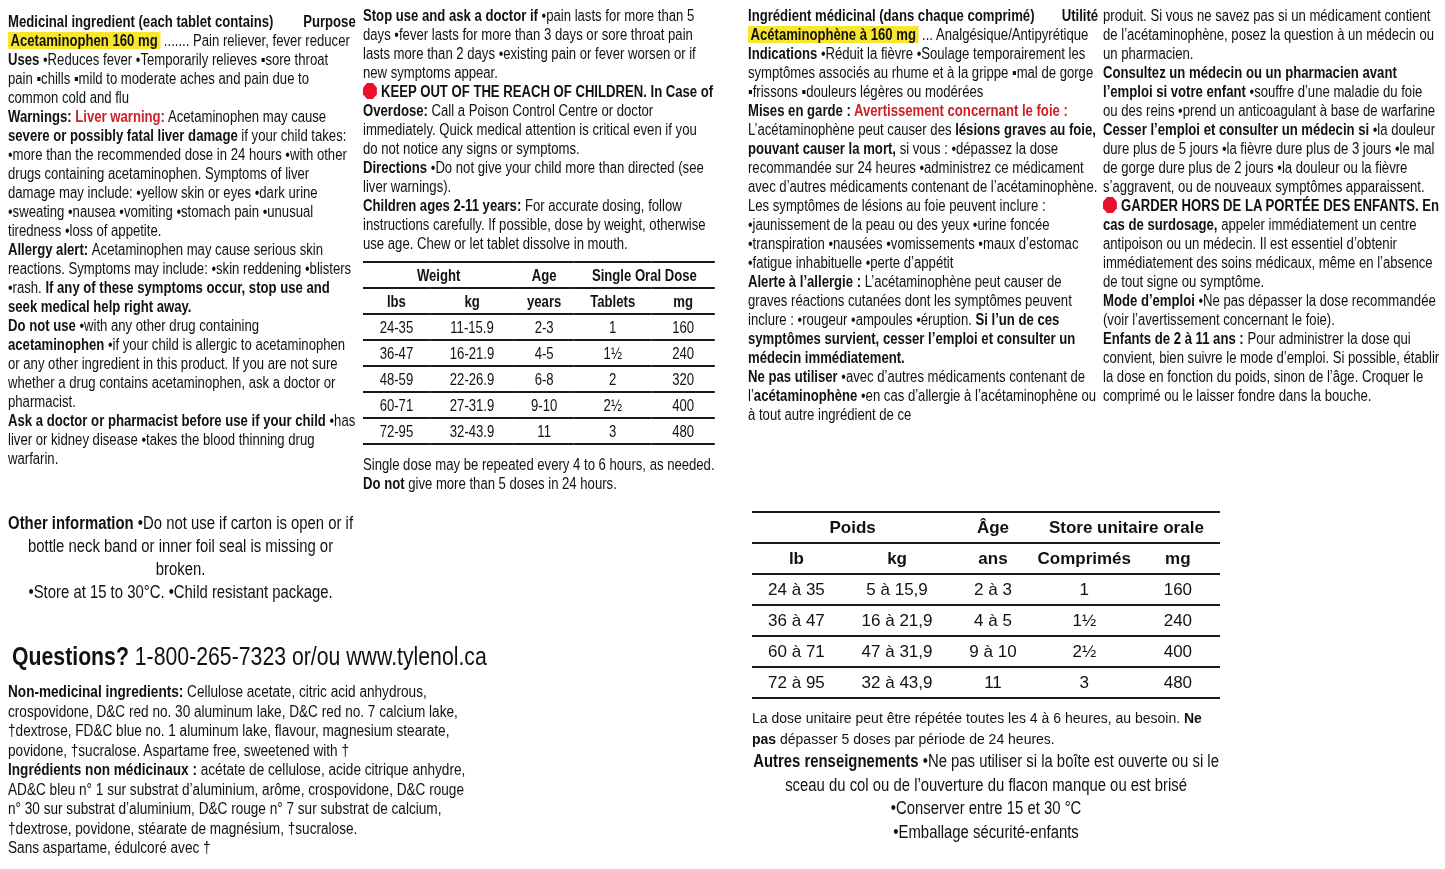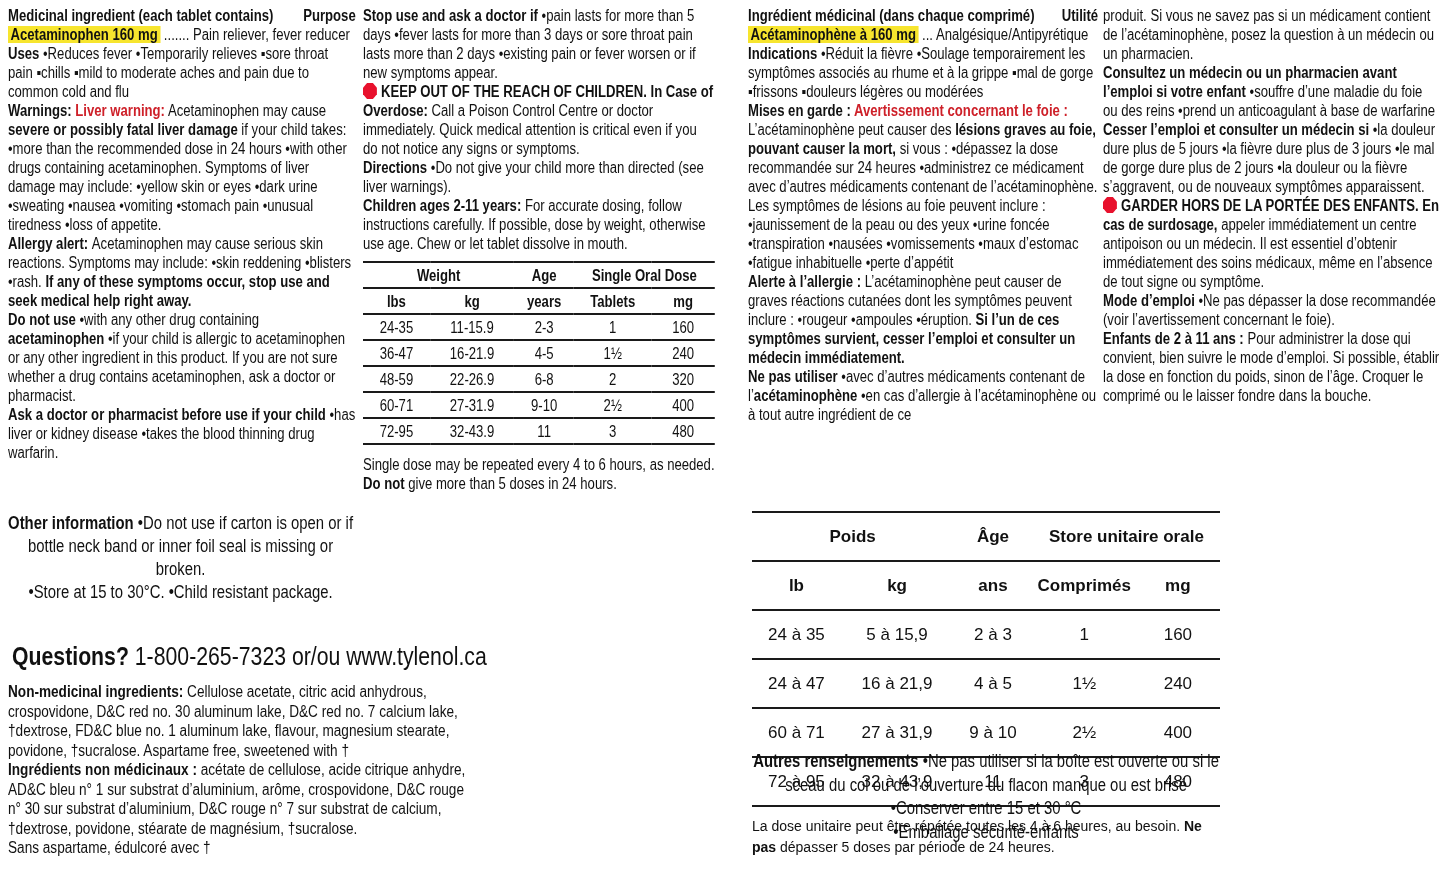--- a/index.html
+++ b/index.html
@@ -6,21 +6,21 @@
   body{
     width:1445px;height:869px;position:relative;overflow:hidden;
     background:var(--bg,#fff);color:var(--fg,#111);
     font-family:"Liberation Sans","DejaVu Sans",sans-serif;
     font-size:16px;line-height:19px;
   }
   .block{position:absolute}
   .sq{transform-origin:0 0}
 
   
-  #col-en-1{left:8px;top:6px;width:348px}
+  #col-en-1{left:8px;top:12px;width:348px}
   #col-en-1 .sq{width:424px;transform:scaleX(0.82)}
   #col-en-2{left:363px;top:6px;width:352px}
   #col-en-2 .sq{width:429px;transform:scaleX(0.82)}
   #col-fr-1{left:748px;top:6px;width:350px}
   #col-fr-1 .sq{width:427px;transform:scaleX(0.82)}
   #col-fr-2{left:1103px;top:6px;width:337px}
   #col-fr-2 .sq{width:411px;transform:scaleX(0.82)}
 
   #other-info{left:8px;top:512px;width:345px}
   #other-info .sq{width:406px;transform:scaleX(0.85);text-align:center;font-size:17.5px;line-height:23px}
@@ -53,21 +53,21 @@
     clip-path:polygon(29% 0,71% 0,100% 29%,100% 71%,71% 100%,29% 100%,0 71%,0 29%);
     margin-right:5px;vertical-align:-2px;
   }
 
   table.dosage{
     width:100%;border-collapse:collapse;text-align:center;
     border-top:2px solid #1a1a1a;border-bottom:2px solid #1a1a1a;margin-top:8px;
   }
   .dosage th,.dosage td{border-top:2px solid #1a1a1a;padding:2.5px 0}
   .dosage thead th{font-weight:700}
-  #fr-table .dosage th,#fr-table .dosage td{padding:14px 0}
+  #fr-table .dosage th,#fr-table .dosage td{padding:5px 0}
   .dosage td:nth-child(1),.dosage thead tr:nth-child(2) th:nth-child(1){width:19%}
   .dosage td:nth-child(2),.dosage thead tr:nth-child(2) th:nth-child(2){width:24%}
   .dosage td:nth-child(3),.dosage thead tr:nth-child(2) th:nth-child(3){width:17%}
   .dosage td:nth-child(4),.dosage thead tr:nth-child(2) th:nth-child(4){width:22%}
   .dosage td:nth-child(5),.dosage thead tr:nth-child(2) th:nth-child(5){width:18%}
 
   .note{margin-top:10px}
 </style>
 </head>
 <body style="--bg: #ffffff; --fg: #111111; --hl: #f7e52e; --red: #ce2029; --oct: #e8112d;">
@@ -238,29 +238,29 @@
           </thead>
           <tbody>
             <tr>
               <td>24 à 35</td>
               <td>5 à 15,9</td>
               <td>2 à 3</td>
               <td>1</td>
               <td>160</td>
             </tr>
             <tr>
-              <td>24 à 47</td>
+              <td>36 à 47</td>
               <td>16 à 21,9</td>
               <td>4 à 5</td>
               <td>1½</td>
               <td>240</td>
             </tr>
             <tr>
               <td>60 à 71</td>
-              <td>27 à 31,9</td>
+              <td>47 à 31,9</td>
               <td>9 à 10</td>
               <td>2½</td>
               <td>400</td>
             </tr>
             <tr>
               <td>72 à 95</td>
               <td>32 à 43,9</td>
               <td>11</td>
               <td>3</td>
               <td>480</td>

